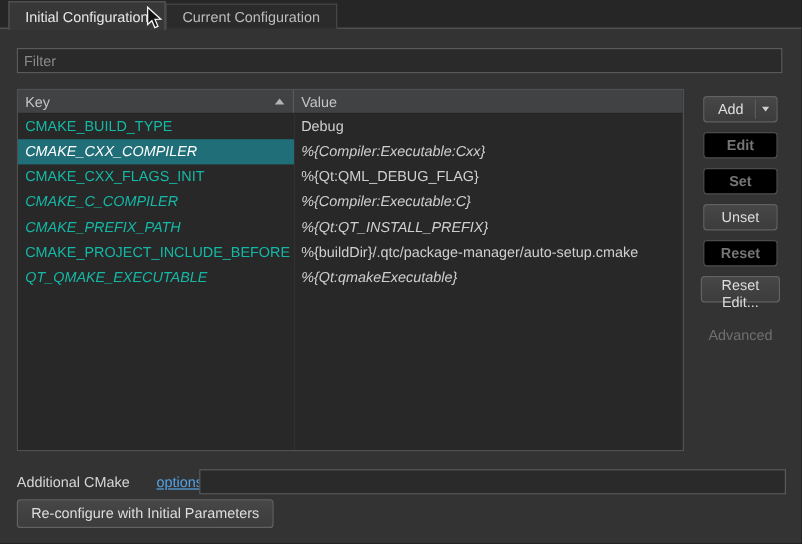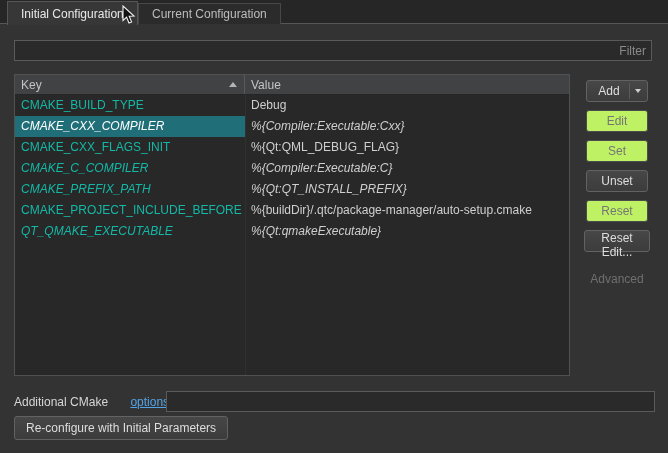--- a/index.html
+++ b/index.html
@@ -45,21 +45,20 @@
   
   .text-input {
     position: absolute;
     background: #2a2a2a;
     border: 1px solid #5a5a5a;
     color: #dcdcdc;
     font-family: "Liberation Sans", sans-serif;
     font-size: 12px;
     padding: 0 5px;
     outline: none;
-    text-align: right;
   }
   .text-input::placeholder { color: #8a8a8a; }
   
   .table {
     position: absolute;
     left: 14px; top: 74px;
     width: 556px; height: 302px;
     background: #282828;
     border: 1px solid #515151;
     overflow: hidden;
@@ -99,23 +98,24 @@
     background: linear-gradient(#474747, #3c3c3c);
     border: 1px solid #626262;
     border-radius: 3px;
     color: #dedede;
     font-family: "Liberation Sans", sans-serif;
     font-size: 12px;
     text-align: center;
     cursor: default;
   }
   .btn:disabled, .btn.disabled {
-    background: #bef264;
+    background: #000000;
     border-color: #4c4c4c;
     color: #757575;
+    font-weight: bold;
   }
   .btn-add {
     display: flex; align-items: center; justify-content: center;
     padding: 2px;
   }
   .btn-add .add-label { flex: 1; text-align: center; }
   .btn-add .add-arrow-box {
     width: 16px; height: 100%;
     border-left: 1px solid #5a5a5a;
     display: flex; align-items: center; justify-content: center;

